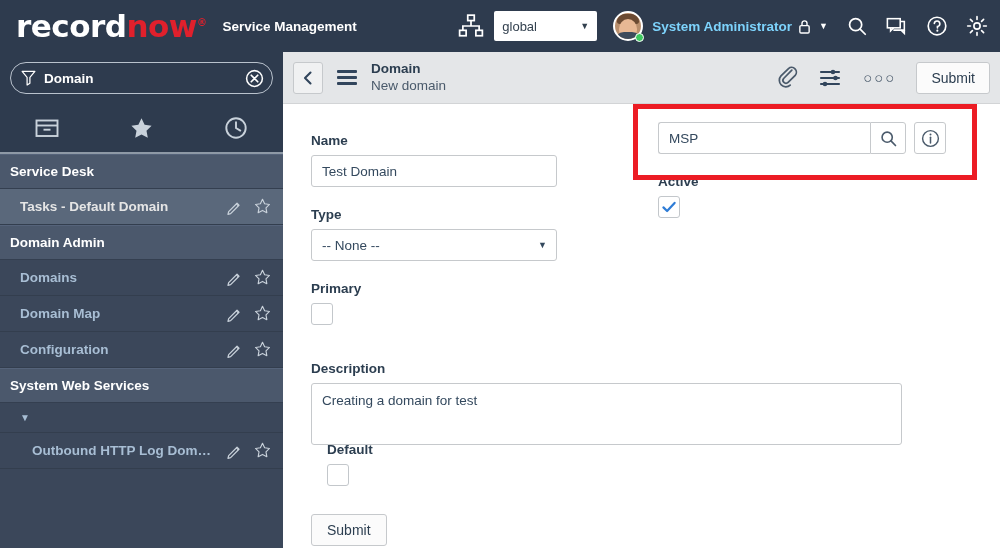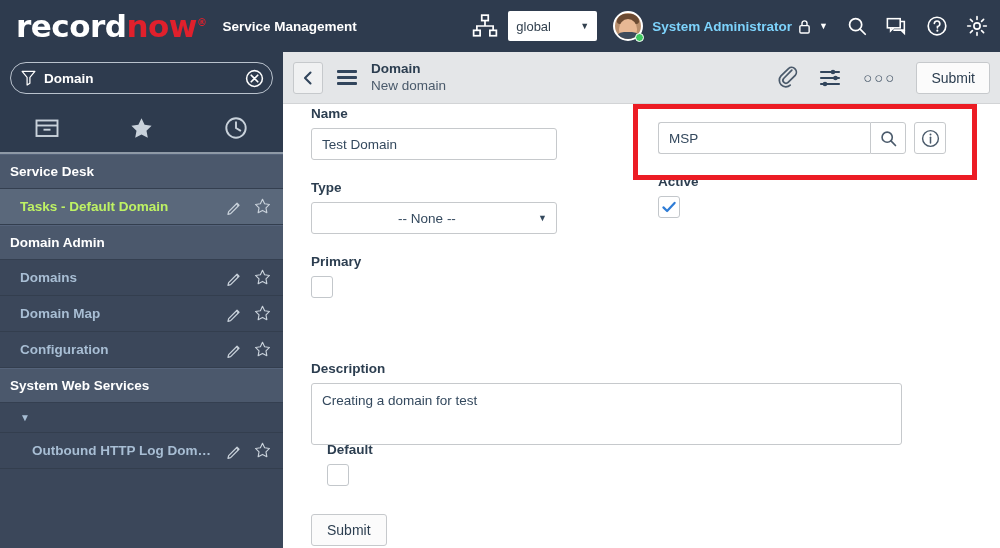--- a/index.html
+++ b/index.html
@@ -27,21 +27,21 @@
   .logo .tm { font-size: 10px; vertical-align: super; color: #e0202c; }
   .banner-title {
     margin-left: 16px; color: #ffffff;
     font-size: 13.5px; font-weight: bold;
   }
   .banner-right {
     margin-left: auto; display: flex; align-items: center; height: 52px;
   }
   .tree-icon { width: 26px; height: 26px; margin-right: 10px; }
   .domain-select {
-    width: 89px; height: 30px; background: #ffffff; border-radius: 2px;
+    width: 103px; height: 30px; background: #ffffff; border-radius: 2px;
     display: flex; align-items: center; padding: 0 8px;
     color: #33414f; font-size: 13px; position: relative;
   }
   .domain-select .caret {
     margin-left: auto; font-size: 9px; color: #33414f;
   }
   .avatar-wrap { position: relative; margin-left: 16px; width: 30px; height: 30px; }
   .avatar {
     width: 30px; height: 30px; border-radius: 50%;
     background: #b98f6d; border: 2px solid #ffffff; overflow: hidden;
@@ -111,21 +111,21 @@
     padding: 9px 12px 9px 20px;
     border-bottom: 1px solid #333e4e;
     cursor: pointer;
   }
   .mod.selected { background: #59footer; }
   .mod.selected { background: #5a687b; }
   .mod-label {
     color: #a8bed4; font-size: 13.5px; font-weight: bold; flex: 1;
     white-space: nowrap; overflow: hidden; text-overflow: ellipsis;
   }
-  .mod.selected .mod-label { color: #bef264; }
+  .mod.selected .mod-label { color: #e5e5e5; }
   .mod.indent { padding-left: 32px; }
   .mod-icons { display: flex; align-items: center; gap: 12px; flex: none; margin-left: 8px; }
   .pencil { width: 16px; height: 16px; cursor: pointer; }
   .star-o { width: 17px; height: 17px; cursor: pointer; }
   .tri { color: #a8bed4; font-size: 10px; margin-right: 7px; }
 
   
   .content {
     position: absolute; top: 52px; left: 283px; right: 0; bottom: 0;
     background: #ffffff;
@@ -151,34 +151,34 @@
   .ticon { margin-left: 20px; cursor: pointer; }
   .dots { color: #4a5a6b; letter-spacing: 2px; font-size: 15px; margin-left: 22px; cursor: pointer; }
   .submit-top {
     margin-left: 20px; height: 32px; padding: 0 14px;
     background: #fbfbfb; border: 1px solid #c6c9cc; border-radius: 3px;
     color: #2c3e50; font-size: 14px; display: flex; align-items: center;
     cursor: pointer; white-space: nowrap;
   }
 
   .form-body { position: relative; padding: 18px 0 0 28px; height: 100%; }
-  .fcol-left { position: absolute; left: 28px; top: 2px; width: 300px; }
+  .fcol-left { position: absolute; left: 28px; top: 29px; width: 300px; }
   .fcol-right { position: absolute; left: 375px; top: 18px; width: 300px; }
   .field { margin-bottom: 20px; }
   .flabel {
     color: #2c3e50; font-size: 13.5px; font-weight: bold; margin-bottom: 7px;
   }
   .finput {
     width: 246px; height: 32px; border: 1px solid #c6c9cc; border-radius: 3px;
     background: #ffffff; color: #34495e; font-size: 13.5px;
     padding: 0 10px; font-family: "Liberation Sans", sans-serif;
   }
   select.finput {
     width: 246px; -webkit-appearance: none; appearance: none;
-    background-image: none; padding-right: 24px; text-align: center;
+    background-image: none; padding-right: 24px;
   }
   .select-wrap { position: relative; width: 246px; }
   .select-wrap .sc {
     position: absolute; right: 10px; top: 11px; font-size: 9px; color: #34495e;
     pointer-events: none;
   }
   .chk {
     width: 22px; height: 22px; border: 1px solid #c3c7cb; border-radius: 3px;
     background: #ffffff; display: flex; align-items: center; justify-content: center;
     cursor: pointer;

